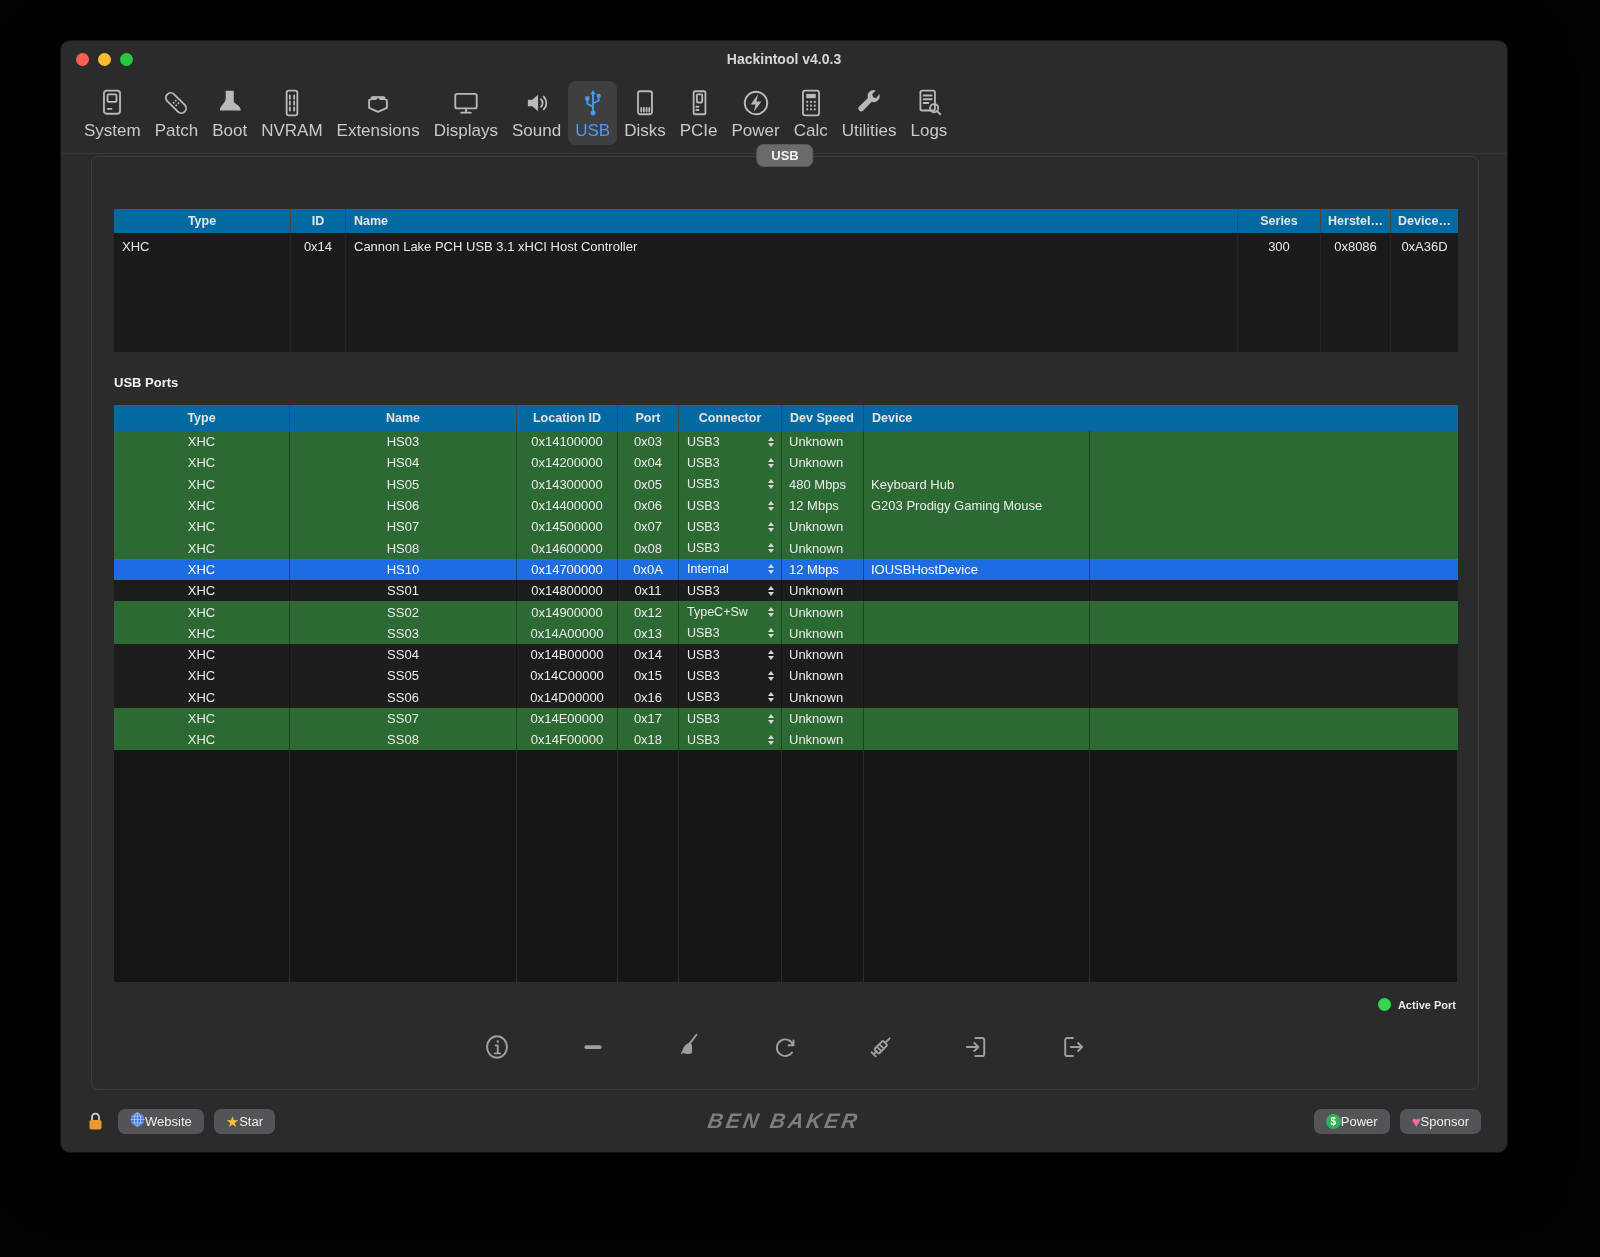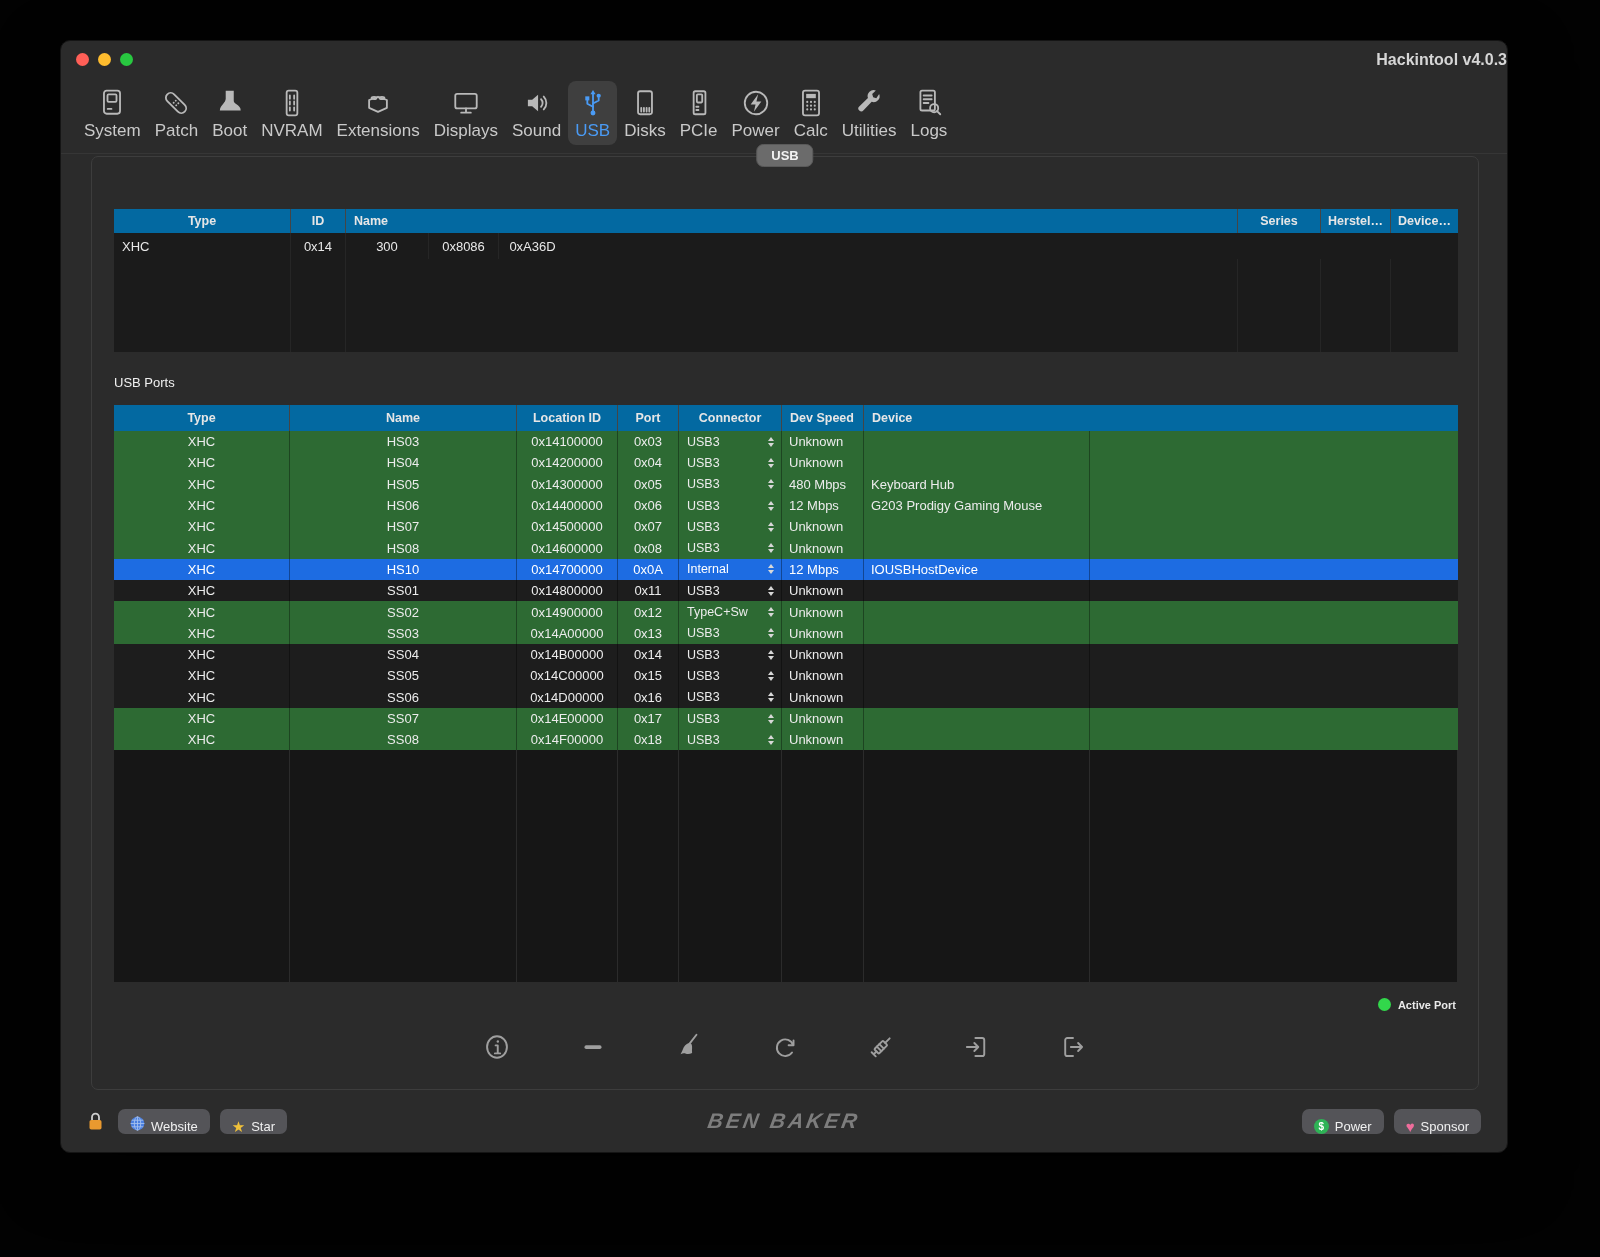--- a/index.html
+++ b/index.html
@@ -8,21 +8,21 @@
   .window{position:absolute;left:60px;top:40px;width:1446px;height:1111px;background:#2b2b2b;
     border:1px solid #151515;border-radius:10px;box-shadow:0 20px 60px rgba(0,0,0,.7);}
 
   
   .titlebar{position:relative;height:36px;}
   .traffic{position:absolute;left:15px;top:12px;display:flex;gap:9px;}
   .tl{width:13px;height:13px;border-radius:50%;display:inline-block;}
   .tl.red{background:var(--traffic-red,#ff5f57);}
   .tl.yellow{background:var(--traffic-yellow,#febc2e);}
   .tl.green{background:var(--traffic-green,#28c840);}
-  .wtitle{position:absolute;left:0;right:0;top:10px;text-align:right;color:#d6d6d6;font-size:16px;font-weight:bold;}
+  .wtitle{position:absolute;left:0;right:0;top:10px;text-align:center;color:#d6d6d6;font-size:14px;font-weight:bold;}
 
   
   .toolbar{display:flex;align-items:flex-end;padding:4px 0 8px 16px;border-bottom:1px solid #363636;}
   .tb-item{display:flex;flex-direction:column;align-items:center;gap:2px;padding:6px 7px 4px 7px;border-radius:8px;cursor:default;}
   .tb-item.selected{background:#3f3f3f;}
   .ticon{color:#b9b9b9;height:32px;display:flex;align-items:center;}
   .ticon svg{width:30px;height:30px;display:block;stroke:currentColor;fill:none;stroke-width:1.7;stroke-linecap:round;stroke-linejoin:round;}
   .ticon svg .f{fill:currentColor;stroke:none;}
   .tb-label{font-size:17px;color:#c9c9c9;white-space:nowrap;}
   .tb-item.selected .ticon,.tb-item.selected .tb-label{color:var(--usb-accent-blue,#4a9bf5);}
@@ -42,21 +42,21 @@
   .center{justify-content:center;}
   .left{justify-content:flex-start;padding-left:8px;}
   .ct-type{width:177px;}.ct-id{width:55px;}.ct-name{flex:1;}.ct-series{width:83px;}.ct-herstel{width:70px;}.ct-device{width:67px;}
   .crow{display:flex;height:26px;color:#e8e8e8;font-size:13px;align-items:center;}
   .cc{display:flex;align-items:center;height:100%;box-sizing:border-box;border-right:1px solid #262626;}
   .cc:last-child{border-right:none;}
   .cempty{flex:1;display:flex;}
   .cempty .cc{height:auto;}
 
   
-  .ports-title{position:absolute;left:22px;top:218px;color:#f0f0f0;font-size:13px;font-weight:normal;}
+  .ports-title{position:absolute;left:22px;top:218px;color:#f0f0f0;font-size:13px;font-weight:bold;}
   .ptable{position:absolute;left:22px;top:248px;width:1344px;height:577px;background:#161616;display:flex;flex-direction:column;}
   .ptable .thead{height:26px;}
   .pt-type{width:176px;}.pt-name{width:227px;}.pt-loc{width:101px;}.pt-port{width:61px;}
   .pt-conn{width:103px;}.pt-speed{width:82px;}.pt-device{width:226px;}.pt-comment{flex:1;}
   .prow{display:flex;height:21.3px;font-size:13px;color:#ececec;flex:0 0 auto;}
   .prow.active{background:var(--active-row-green,#2d6a33);}
   .prow.inactive{background:var(--inactive-row-black,#1d1d1d);}
   .prow.selected{background:var(--selected-row-blue,#1d6ce2);color:#ffffff;}
   .pc{display:flex;align-items:center;height:100%;box-sizing:border-box;border-right:1px solid rgba(0,0,0,.35);}
   .pc:last-child{border-right:none;}
@@ -72,21 +72,21 @@
   .legend{position:absolute;right:22px;top:841px;display:flex;align-items:flex-end;gap:7px;color:#e9e9e9;font-size:11px;font-weight:bold;}
   .dot{width:13px;height:13px;border-radius:50%;background:var(--active-port-dot,#32d74b);}
   .actions{position:absolute;left:0;right:0;top:874px;display:flex;justify-content:center;gap:64px;}
   .act{width:32px;height:32px;color:#9f9f9f;background:none;border:none;padding:0;}
   .act svg{width:32px;height:32px;display:block;stroke:currentColor;fill:none;stroke-width:1.8;stroke-linecap:round;stroke-linejoin:round;}
   .act svg .f{fill:currentColor;stroke:none;}
 
   
   .footer{position:absolute;left:0;right:0;bottom:0;height:62px;display:flex;align-items:center;padding:0 26px;box-sizing:border-box;}
   .fgroup{display:flex;align-items:center;gap:10px;}
-  .fbtn{display:inline-flex;align-items:flex-end;gap:6px;background:#545458;border-radius:7px;height:25px;padding:0 12px;
+  .fbtn{display:inline-flex;align-items:center;background:#545458;border-radius:7px;height:25px;padding:0 12px;
     color:#f0f0f0;font-size:13px;border:none;}
   .lock{margin-right:4px;display:flex;}
   .brand{position:absolute;left:50%;top:50%;transform:translate(-50%,-50%) skewX(-10deg);color:#7d7d7d;
     font-size:21px;font-weight:bold;font-style:italic;letter-spacing:3px;white-space:nowrap;}
   .right{margin-left:auto;}
   .star-glyph{color:#f0c13a;font-size:15px;line-height:1;}
   .heart-glyph{color:#ef6d9c;font-size:15px;line-height:1;}
   .coin{width:15px;height:15px;border-radius:50%;background:#2eb356;color:#fff;font-size:10px;font-weight:bold;
     display:inline-flex;align-items:center;justify-content:center;}
 </style>
@@ -263,20 +263,21 @@
         <div class="hc ct-type center">Type</div>
         <div class="hc ct-id center">ID</div>
         <div class="hc ct-name left">Name</div>
         <div class="hc ct-series center">Series</div>
         <div class="hc ct-herstel center">Herstel…</div>
         <div class="hc ct-device center">Device…</div>
       </div>
       <div class="crow">
         <div class="cc ct-type left">XHC</div>
         <div class="cc ct-id center">0x14</div>
+        <div class="cc ct-name left">Cannon Lake PCH USB 3.1 xHCI Host Controller</div>
         <div class="cc ct-series center">300</div>
         <div class="cc ct-herstel center">0x8086</div>
         <div class="cc ct-device center">0xA36D</div>
       </div>
       <div class="cempty">
         <div class="cc ct-type"></div>
           <div class="cc ct-id"></div>
           <div class="cc ct-name"></div>
         <div class="cc ct-series"></div>
           <div class="cc ct-herstel"></div>

